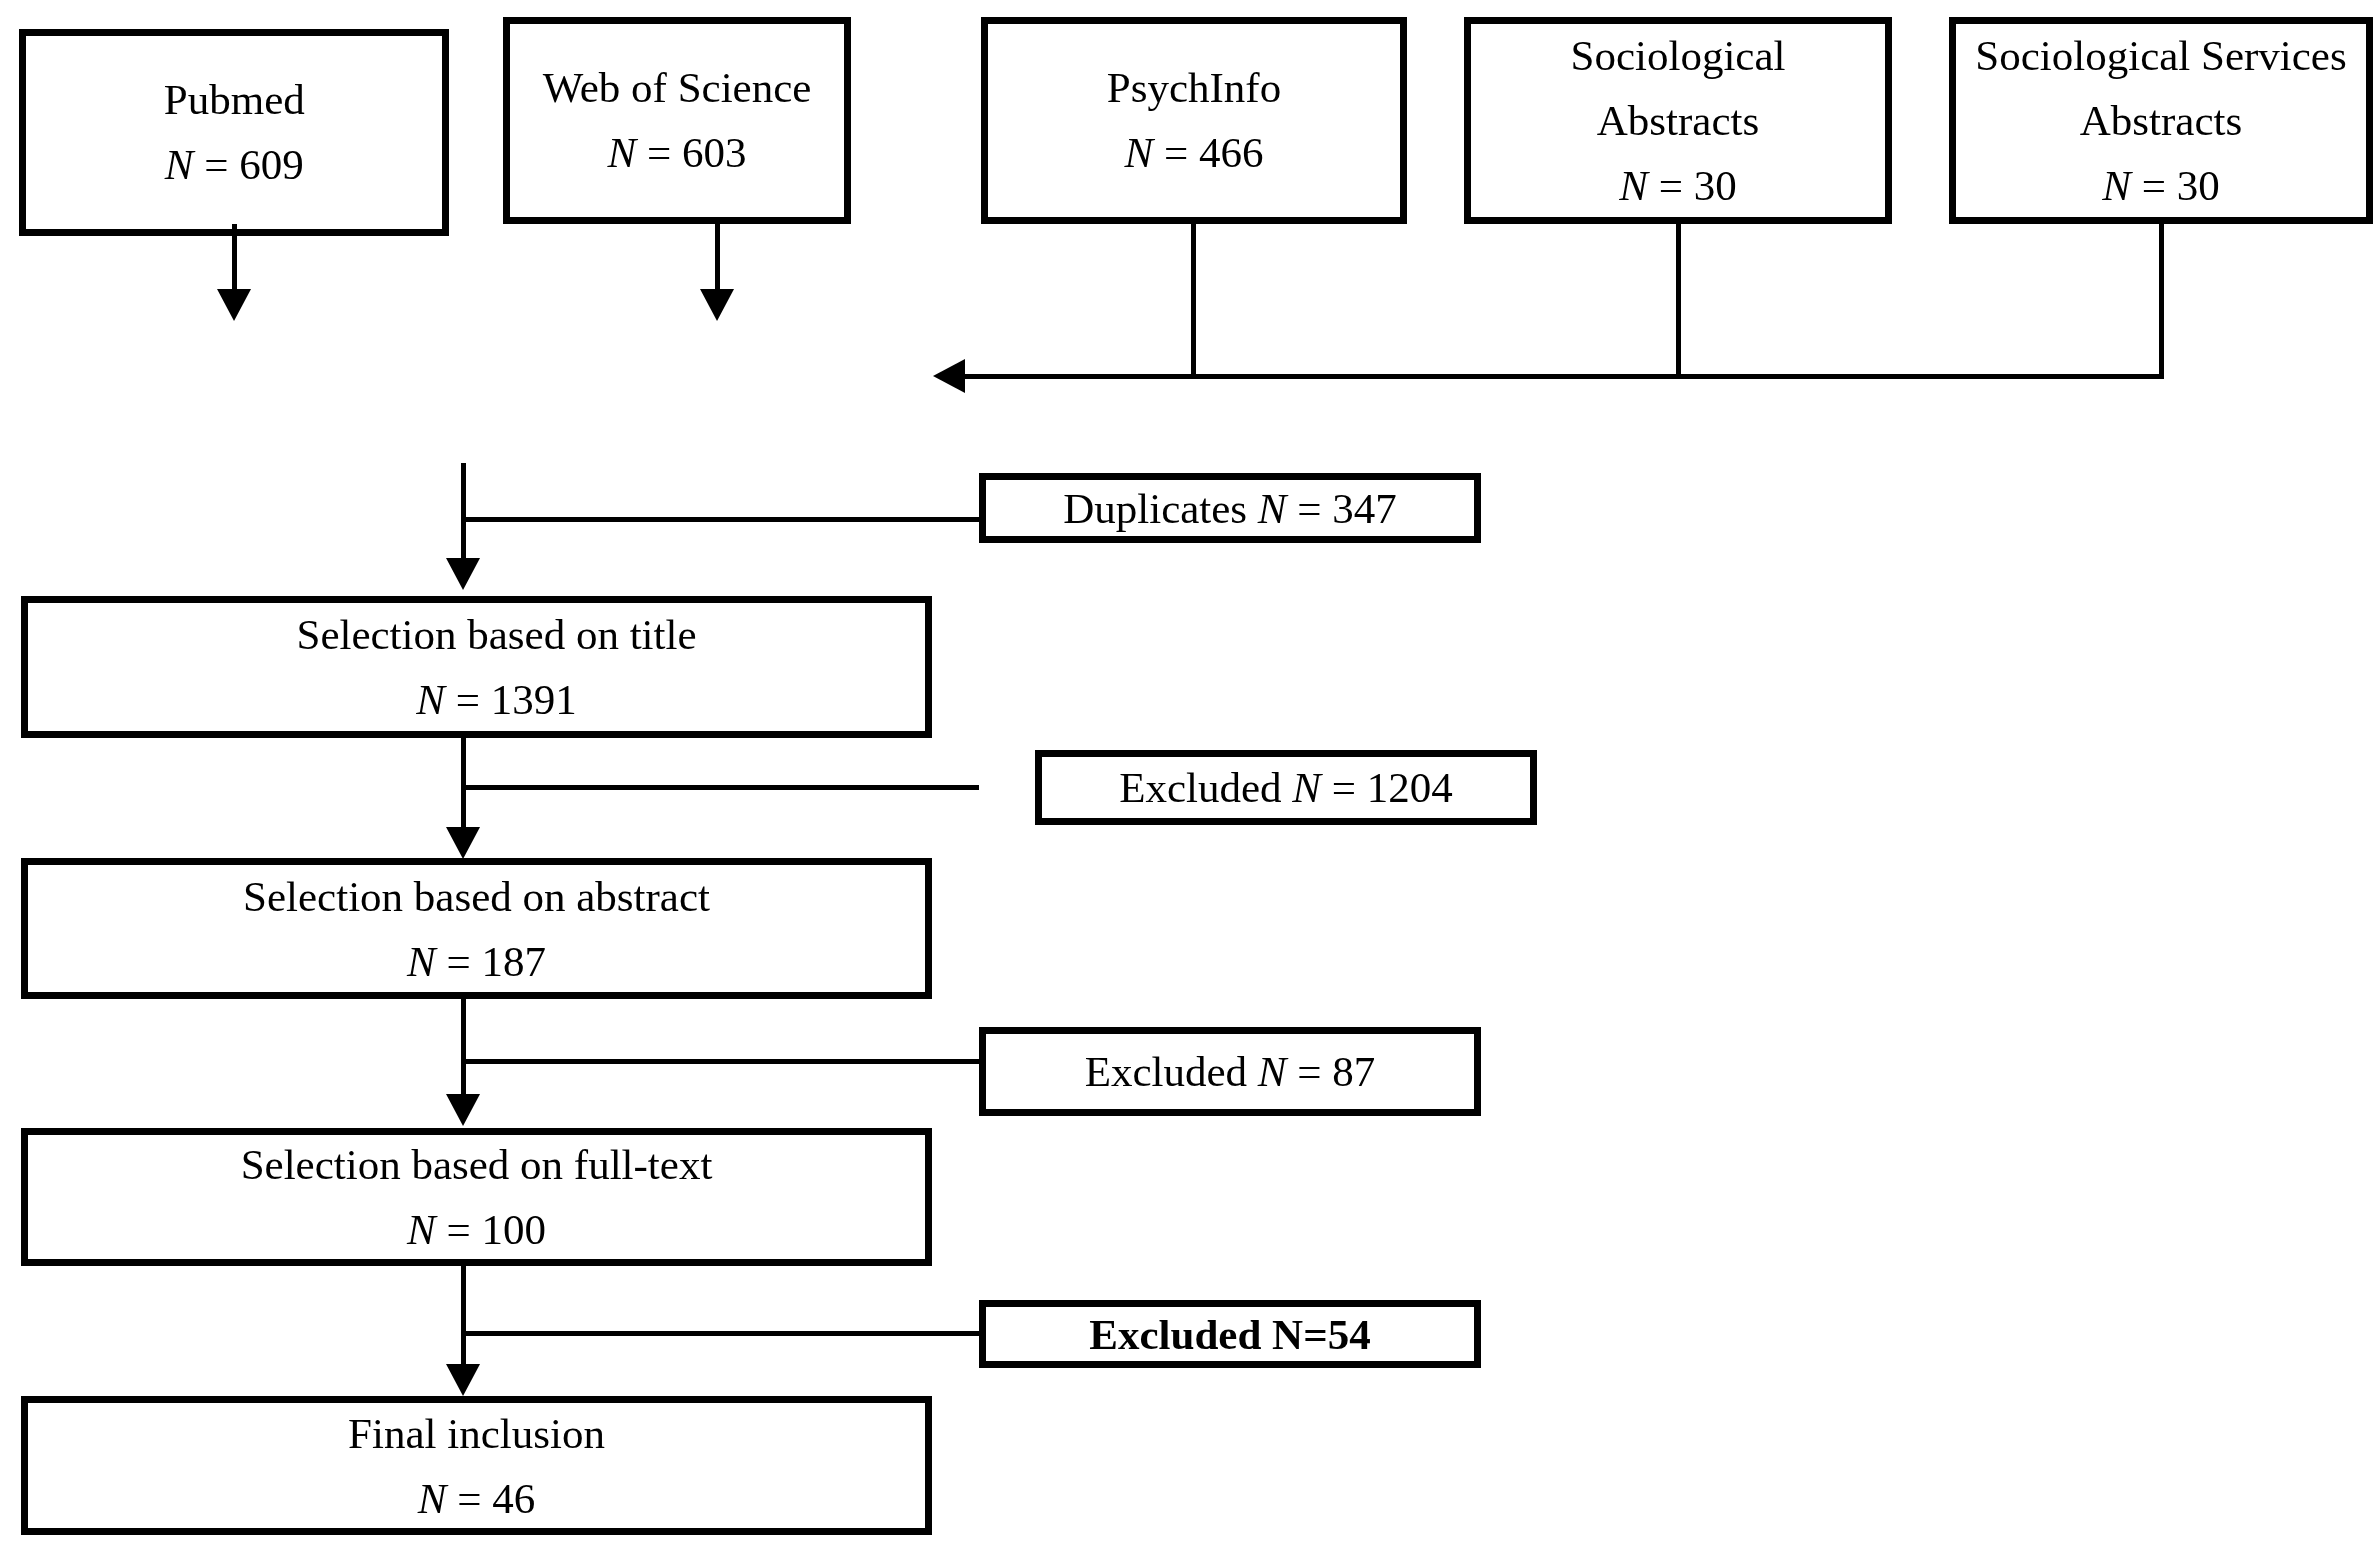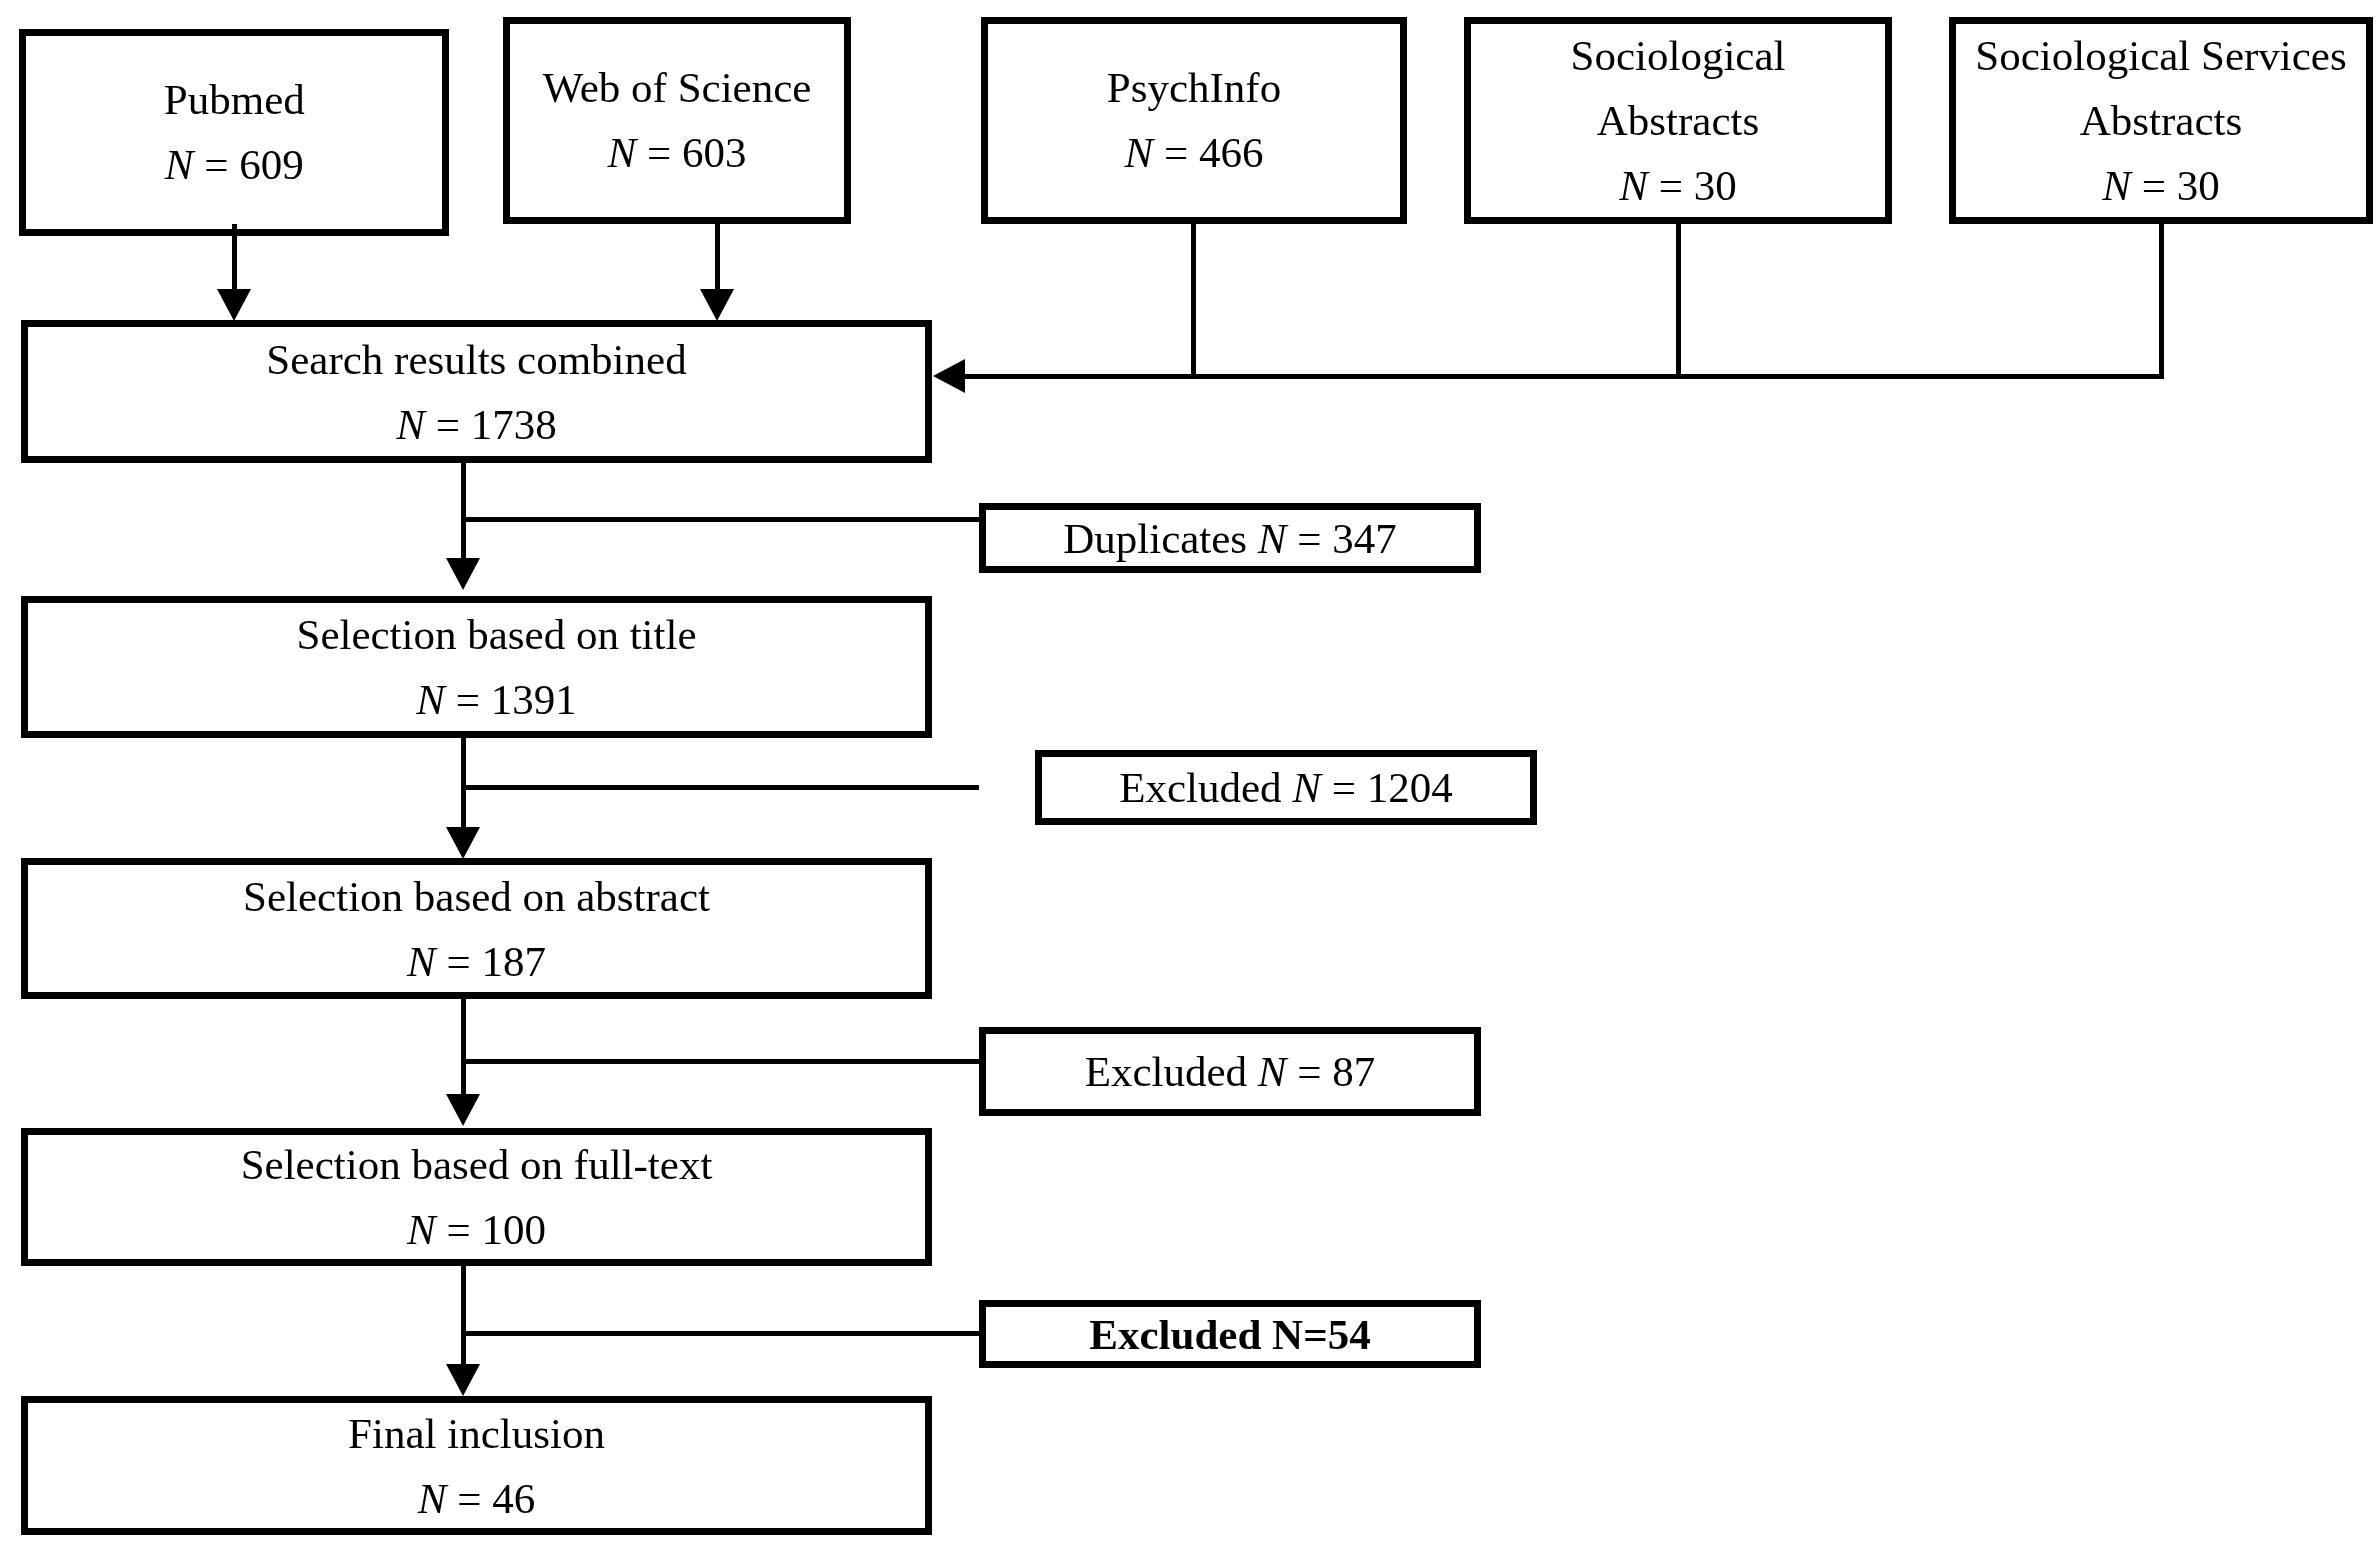--- a/index.html
+++ b/index.html
@@ -102,32 +102,26 @@
 
   <div class="vline" style="left:715px; top:224px; height:66px;"></div>
   <div class="arrow-down" style="left:700px; top:289px;"></div>
 
   <div class="vline" style="left:1191px; top:224px; height:155px;"></div>
   <div class="vline" style="left:1676px; top:224px; height:155px;"></div>
   <div class="vline" style="left:2159px; top:224px; height:155px;"></div>
   <div class="hline" style="left:965px; top:374px; width:1199px;"></div>
   <div class="arrow-left" style="left:933px; top:359px;"></div>
 
-  <div class="box" style="left:21px; top:320px; width:911px; height:143px;">
-    <div class="btext">
-      <div class="bline">Search results combined</div>
-      <div class="bline"><i>N</i><span> = 1738</span></div>
-    </div>
-  </div>
 
   <div class="vline" style="left:461px; top:463px; height:96px;"></div>
   <div class="arrow-down" style="left:446px; top:558px;"></div>
   <div class="hline" style="left:461px; top:517px; width:518px;"></div>
 
-  <div class="box side" style="left:979px; top:503px; width:502px; height:70px;">
+  <div class="box side" style="left:979px; top:473px; width:502px; height:70px;">
     <div class="btext">
       <div class="bline"><span>Duplicates </span><i>N</i><span> = 347</span></div>
     </div>
   </div>
 
   <div class="box" style="left:21px; top:596px; width:911px; height:142px;padding-left:40px;">
     <div class="btext">
       <div class="bline">Selection based on title</div>
       <div class="bline"><i>N</i><span> = 1391</span></div>
     </div>

